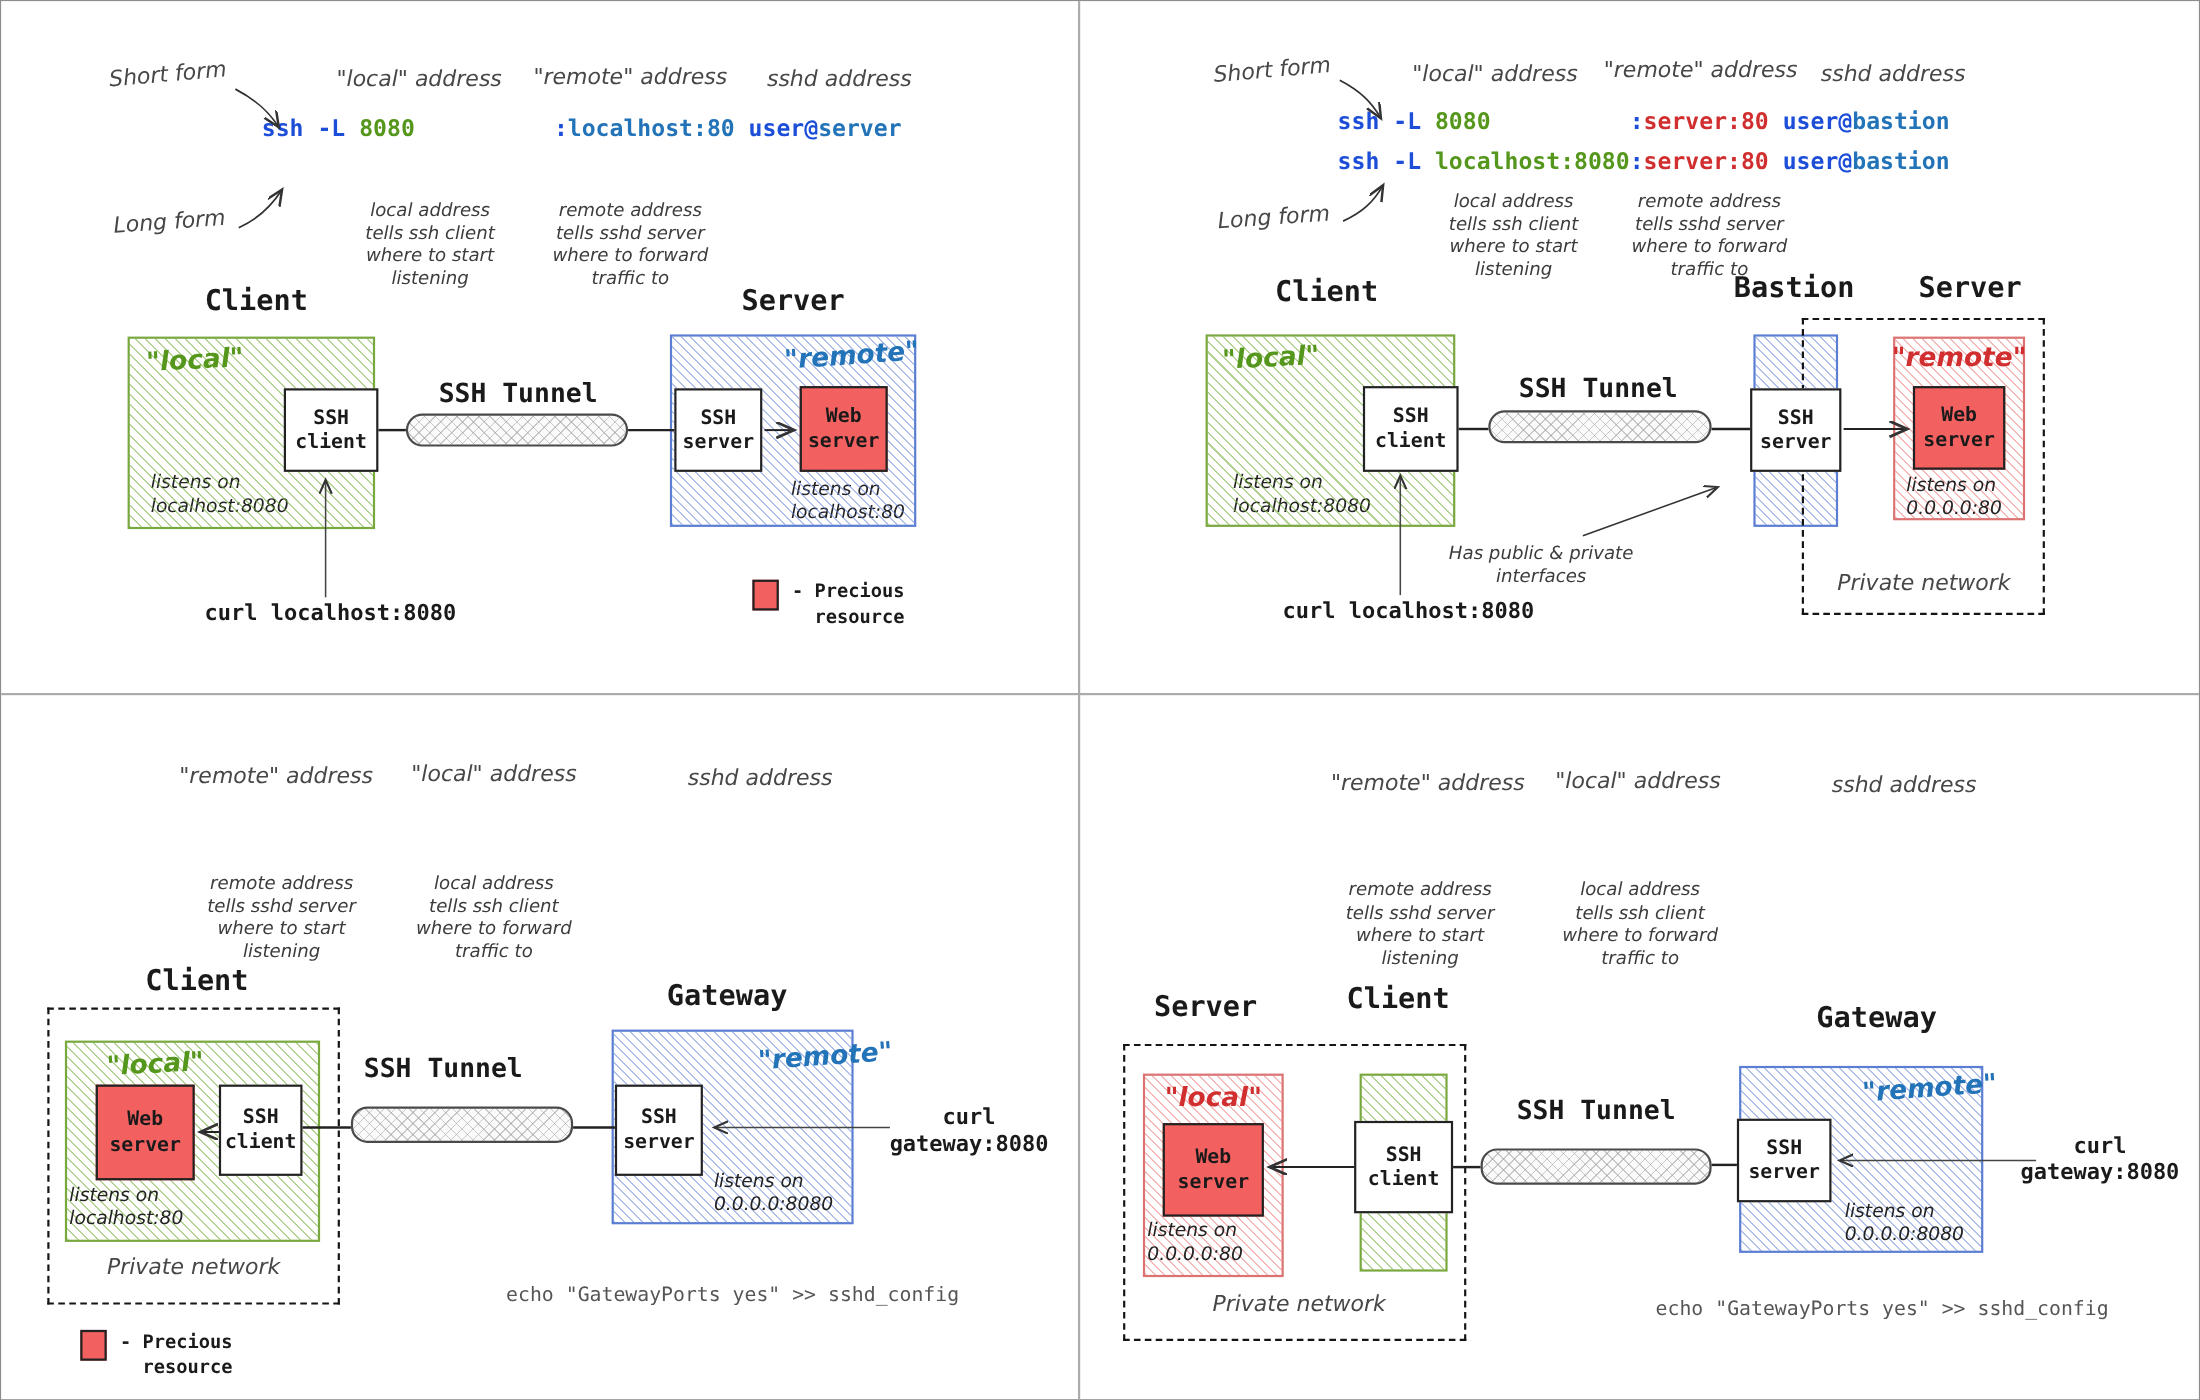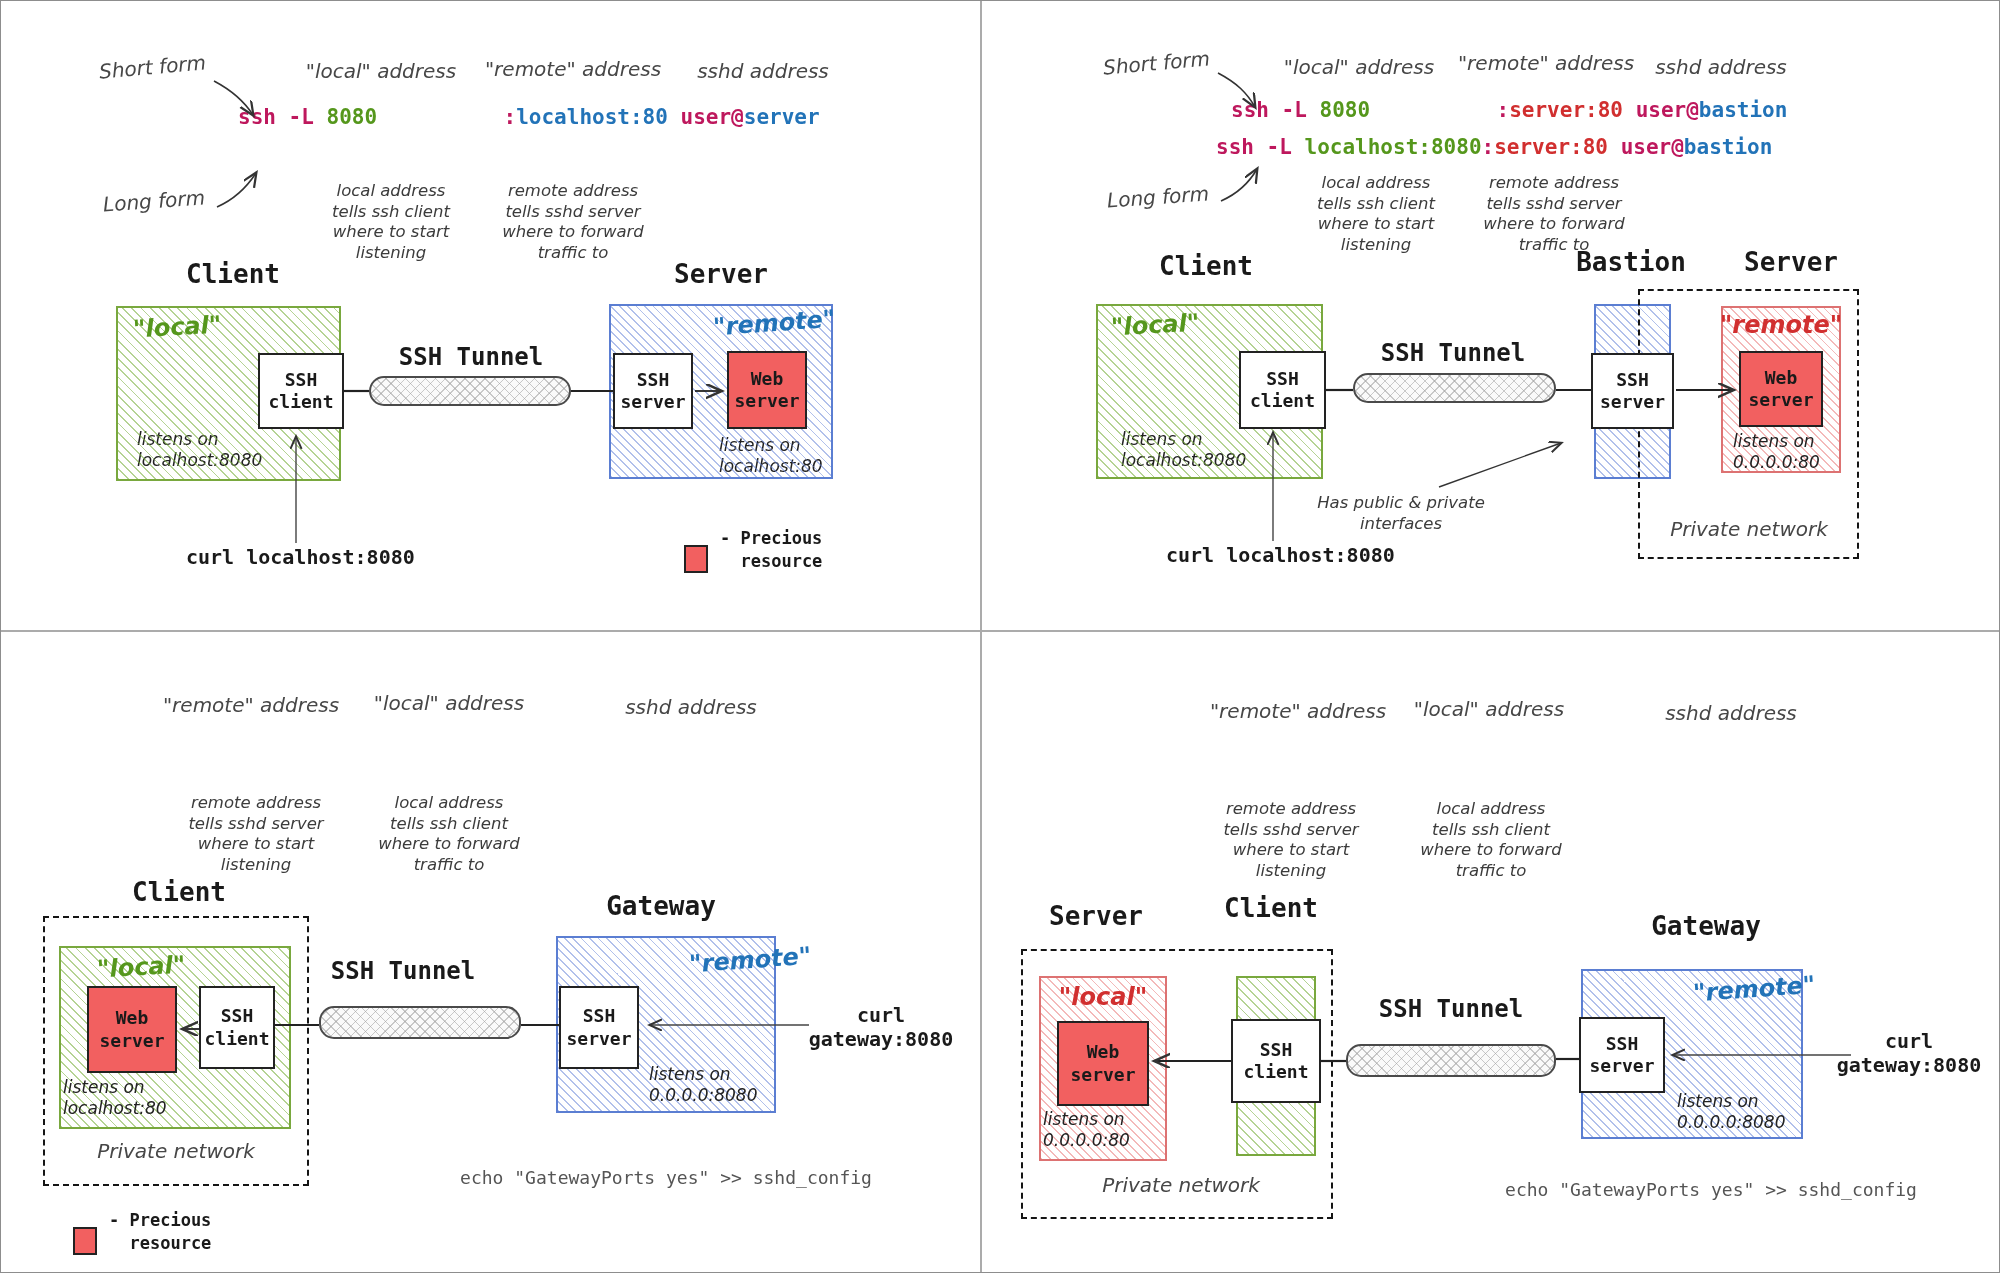--- a/index.html
+++ b/index.html
@@ -1,21 +1,21 @@
 <!DOCTYPE html>
 <html><head>
 <meta charset="utf-8">
 <style>
   html,body{margin:0;padding:0;background:#fff}
   #frame{position:relative;width:2000px;height:1273px;background:#fff;border:1px solid #8d8d8d;
          box-sizing:border-box;overflow:hidden;font-family:"DejaVu Sans",sans-serif;color:#1a1a1a}
   .q{position:absolute}
   .abs{position:absolute}
   .divider{position:absolute;background:#ababab}
-  .g{color:#55971c}.b{color:#2273b8}.r{color:#d12f2f}.k{color:#be185d}
+  .g{color:#55971c}.b{color:#2273b8}.r{color:#d12f2f}.k{color:#1d4ed8}
   .hand{font-style:italic;color:#474747;font-size:20px;white-space:pre-line}
   .cmd{font-family:"DejaVu Sans Mono",monospace;font-weight:bold;font-size:21px;white-space:pre}
   .cmd.lg{font-size:25px}
   .note{font-style:italic;color:#3c3c3c;font-size:16.5px;line-height:1.25;white-space:pre-line;text-align:center}
   .note.left{text-align:left;color:#222;font-size:17px}
   .title{font-family:"DejaVu Sans Mono",monospace;font-weight:bold;font-size:26px;white-space:nowrap}
   .tunlbl{font-family:"DejaVu Sans Mono",monospace;font-weight:bold;font-size:24px;white-space:nowrap}
   .tag{font-weight:bold;font-style:italic;font-size:24px;white-space:nowrap;z-index:3}
   .box{display:flex;align-items:center;justify-content:center;text-align:center;
        font-family:"DejaVu Sans Mono",monospace;font-weight:bold;font-size:18px;line-height:1.25;
@@ -27,21 +27,21 @@
   .hatchb{background:repeating-linear-gradient(45deg, rgba(100,130,215,.5) 0px, rgba(100,130,215,.5) 1.3px,
           rgba(255,255,255,0) 1.3px, rgba(255,255,255,0) 6px);border:2px solid #5b7ed2;box-sizing:border-box;z-index:1}
   .hatchr{background:repeating-linear-gradient(45deg, rgba(230,100,100,.45) 0px, rgba(230,100,100,.45) 1.3px,
           rgba(255,255,255,0) 1.3px, rgba(255,255,255,0) 6px);border:2px solid #dd7272;box-sizing:border-box;z-index:1}
   .dash{border:2.5px dashed #151515;box-sizing:border-box;z-index:2}
   .tube{border:2.5px solid #4a4a4a;border-radius:15px;box-sizing:border-box;z-index:3;background:
         repeating-linear-gradient(45deg, rgba(160,160,160,.55) 0 1px, rgba(255,255,255,0) 1px 7px),
         repeating-linear-gradient(-45deg, rgba(160,160,160,.55) 0 1px, rgba(255,255,255,0) 1px 7px), #fafafa}
   .curl{font-family:"DejaVu Sans Mono",monospace;font-weight:bold;font-size:20px;white-space:pre-line}
   .echo{font-family:"DejaVu Sans Mono",monospace;font-size:18px;color:#555;white-space:pre}
-  .legend{display:flex;gap:12px;align-items:flex-end;z-index:3}
+  .legend{display:flex;gap:12px;align-items:flex-start;z-index:3}
   .sq{width:20px;height:24px;background:#f26060;border:2px solid #222;flex:0 0 auto}
   .legtxt{font-family:"DejaVu Sans Mono",monospace;font-weight:bold;font-size:17px;white-space:pre;line-height:1.35}
   .ctr{transform:translateX(-50%)}
   svg.ol{position:absolute;left:0;top:0;pointer-events:none;z-index:5}
 </style>
 </head>
 <body>
 
 <div id="frame">
 
@@ -107,21 +107,21 @@
       <path d="M694,390 L720,390" stroke="#222" stroke-width="1.8" fill="none" marker-end="url(#ah-tl)"></path>
     </svg>
   </div>
 
   <div class="q" style="left:980px;top:0;width:1020px;height:630px">
     <div class="abs hand k" style="left:122px;top:50px;transform:rotate(-5deg)">Short form</div>
     <div class="abs hand g" style="left:378px;top:54px;transform:translateX(-50%)">"local" address</div>
     <div class="abs hand r" style="left:565px;top:50px;transform:translateX(-50%)">"remote" address</div>
     <div class="abs hand b" style="left:740px;top:54px;transform:translateX(-50%)">sshd address</div>
 
-    <div class="abs cmd" style="left:250px;top:97px"><span class="k">ssh -L </span><span class="g">8080</span><span class="k">          </span><span class="k">:</span><span class="r">server:80</span><span class="k"> user@</span><span class="b">bastion</span></div>
+    <div class="abs cmd" style="left:235px;top:97px"><span class="k">ssh -L </span><span class="g">8080</span><span class="k">          </span><span class="k">:</span><span class="r">server:80</span><span class="k"> user@</span><span class="b">bastion</span></div>
     <div class="abs cmd" style="left:235px;top:134px"><span class="k">ssh -L </span><span class="g">localhost:8080</span><span class="k">:</span><span class="r">server:80</span><span class="k"> user@</span><span class="b">bastion</span></div>
 
     <div class="abs hand k" style="left:126px;top:184px;transform:rotate(-4deg)">Long form</div>
     <div class="abs note" style="left:395px;top:172px;transform:translateX(-50%)">local address
 tells ssh client
 where to start
 listening</div>
     <div class="abs note" style="left:573px;top:172px;transform:translateX(-50%)">remote address
 tells sshd server
 where to forward

